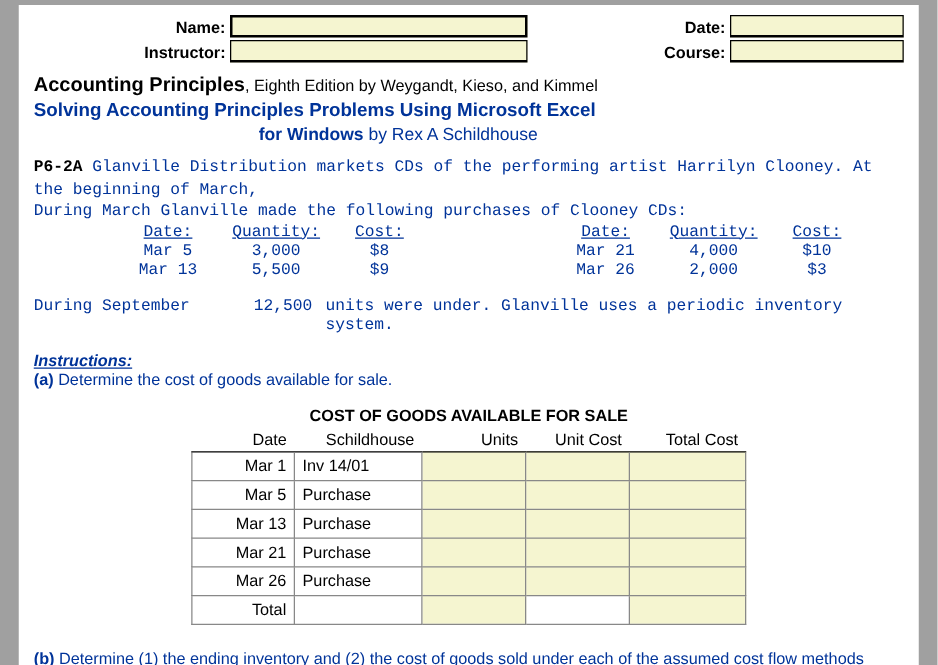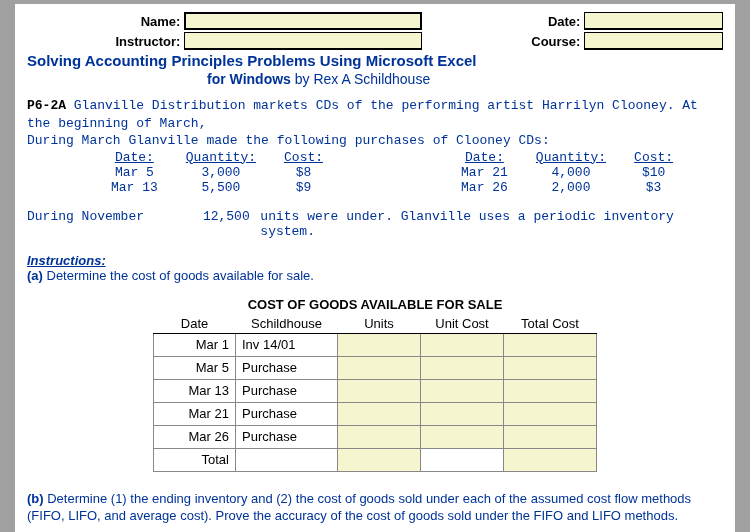--- a/index.html
+++ b/index.html
@@ -59,21 +59,21 @@
   .uhead { text-decoration: underline; }
   table.purch { border-collapse: collapse; }
   table.purch td { padding: 0 14px; text-align: center; font-size: 13px;}
   .instr-label { text-decoration: underline; font-style: italic; font-weight: bold;}
   .cogs-title { font-weight: bold; text-align: center; margin-top: 14px; margin-bottom: 2px; }
   table.cogs {
     border-collapse: collapse;
     margin: 0 auto;
   }
   table.cogs th {
-    text-align: center;
+    text-align: right;
     font-weight: normal;
     border-bottom: 1px solid #000;
     padding: 2px 6px;
     font-size: 13px;
   }
   table.cogs td {
     padding: 2px 6px;
     height: 18px;
     font-size: 13px;
   }
@@ -101,20 +101,23 @@
   </div>
 
   <div class="header-row">
     <div class="header-label">Instructor:</div>
     <div class="input-cell input-instr"></div>
     <div class="spacer"></div>
     <div class="header-label2">Course:</div>
     <div class="input-cell input-course"></div>
   </div>
 
+  <div class="title1">
+    <span>Accounting Principles</span><span class="sub">, Eighth Edition by Weygandt, Kieso, and Kimmel</span>
+  </div>
   <div class="title2 blue">Solving Accounting Principles Problems Using Microsoft Excel</div>
   <div class="title3 blue">
     <span class="b">for Windows</span><span> by Rex A Schildhouse</span>
   </div>
 
   <div class="problem-block blue">
     <div class="para">
       <span style="font-weight:bold;color:#000">P6-2A</span><span> Glanville Distribution markets CDs of the performing artist Harrilyn Clooney. At the beginning of March,</span>
     </div>
     <div class="para">During March Glanville made the following purchases of Clooney CDs:</div>
@@ -154,21 +157,21 @@
         <tr>
           <td>Mar 26</td>
           <td>2,000</td>
           <td>$3</td>
         </tr>
       </tbody>
         </table>
     </div>
 
     <div style="display:flex;margin-top:14px">
-      <div style="width:170px">During November</div>
+      <div style="width:170px">During September</div>
       <div style="width:70px;text-align:center">12,500</div>
       <div>units were under. Glanville uses a periodic inventory system.</div>
     </div>
   </div>
 
   <div style="margin-top:14px" class="blue">
     <div class="instr-label">Instructions:</div>
     <div>
       <span style="font-weight:bold">(a)</span><span> Determine the cost of goods available for sale.</span>
     </div>

